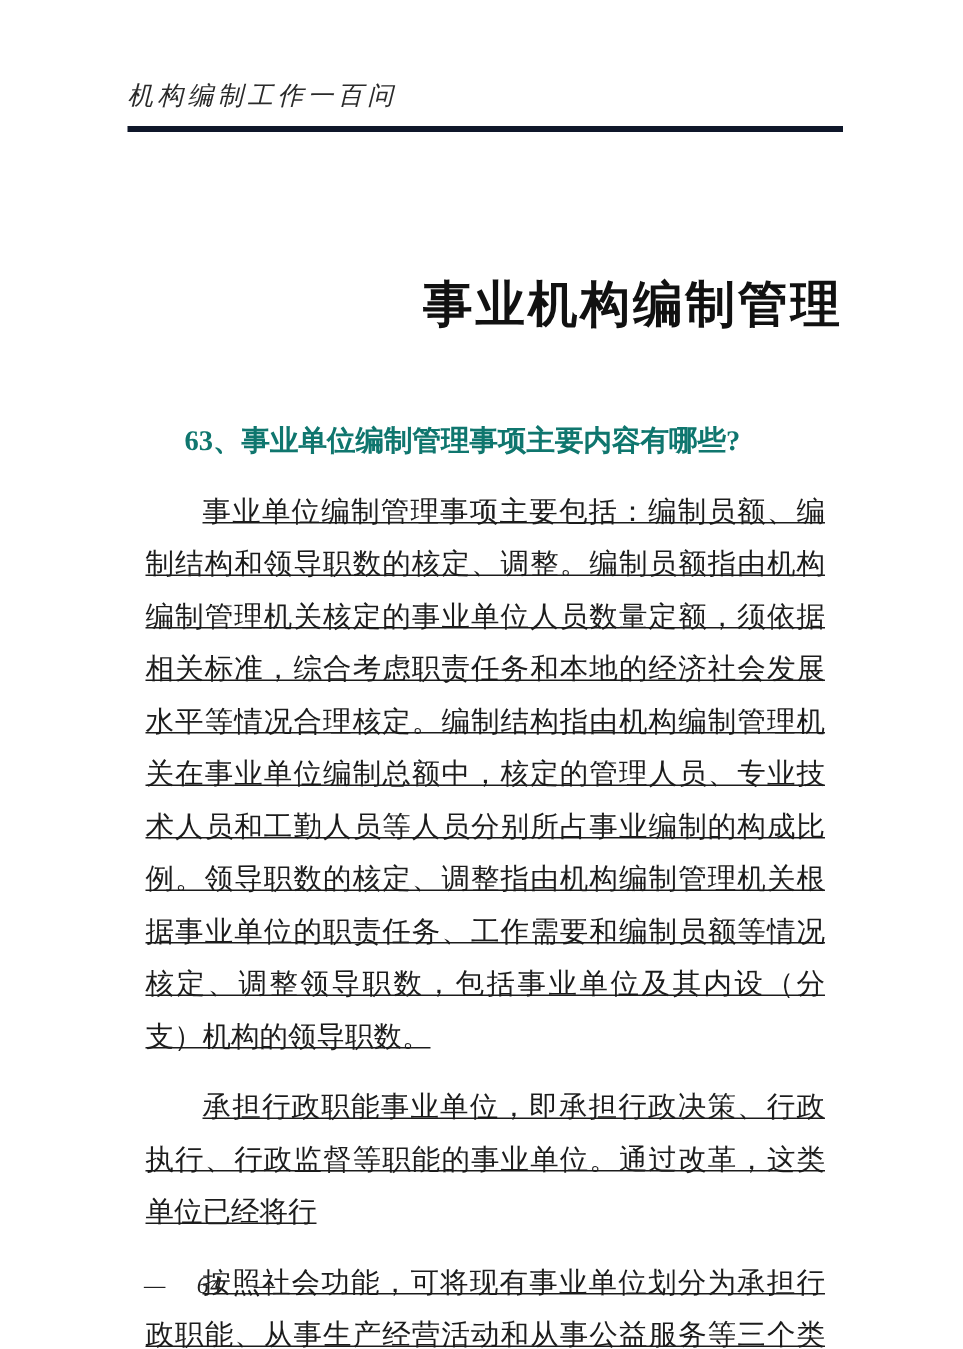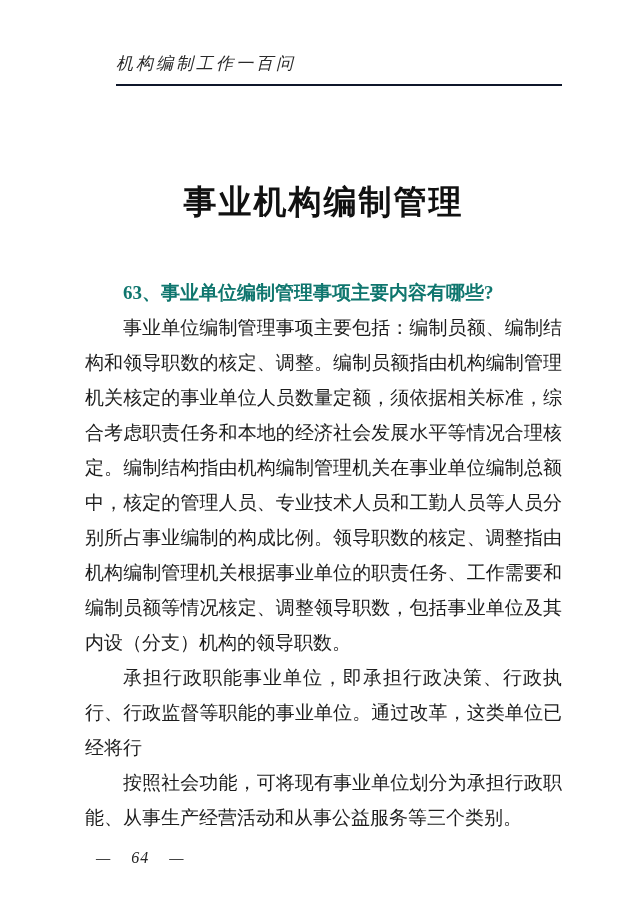--- a/index.html
+++ b/index.html
@@ -18,27 +18,26 @@
     padding: 52px 80px 0 85px;
     overflow: hidden;
     font-family: "Liberation Serif", serif;
   }
   .running-header {
     font-size: 17px;
     font-style: italic;
     letter-spacing: 3px;
     color: #2a2a2a;
     padding-bottom: 9px;
-    border-bottom: 2px solid #0f172a;
+    border-bottom: 4px solid #0f172a;
     font-family: "DejaVu Serif", serif;
-    margin-left: 31px;
   }
   .chapter-title {
     margin: 93px 0 0 0;
-    text-align: center;
+    text-align: right;
     font-size: 33px;
     font-weight: bold;
     letter-spacing: 2px;
     color: #111111;
     line-height: 46px;
     font-family: "Liberation Serif", serif;
   }
   .body-text {
     margin-top: 50px;
     font-size: 19px;
@@ -50,23 +49,24 @@
   .question {
     font-size: 19px;
     font-weight: bold;
     margin: 0;
     padding: 0;
     text-indent: 2em;
     line-height: 35px;
     color: #0f766e;
   }
   .para {
-    margin: 0;
+    margin: 12px;
     padding: 0;
     text-indent: 2em;
+    text-decoration: underline;
   }
   .page-footer {
     position: absolute;
     left: 96px;
     bottom: 32px;
     font-size: 16px;
     color: #222222;
     letter-spacing: 1px;
     font-style: italic;
   }

